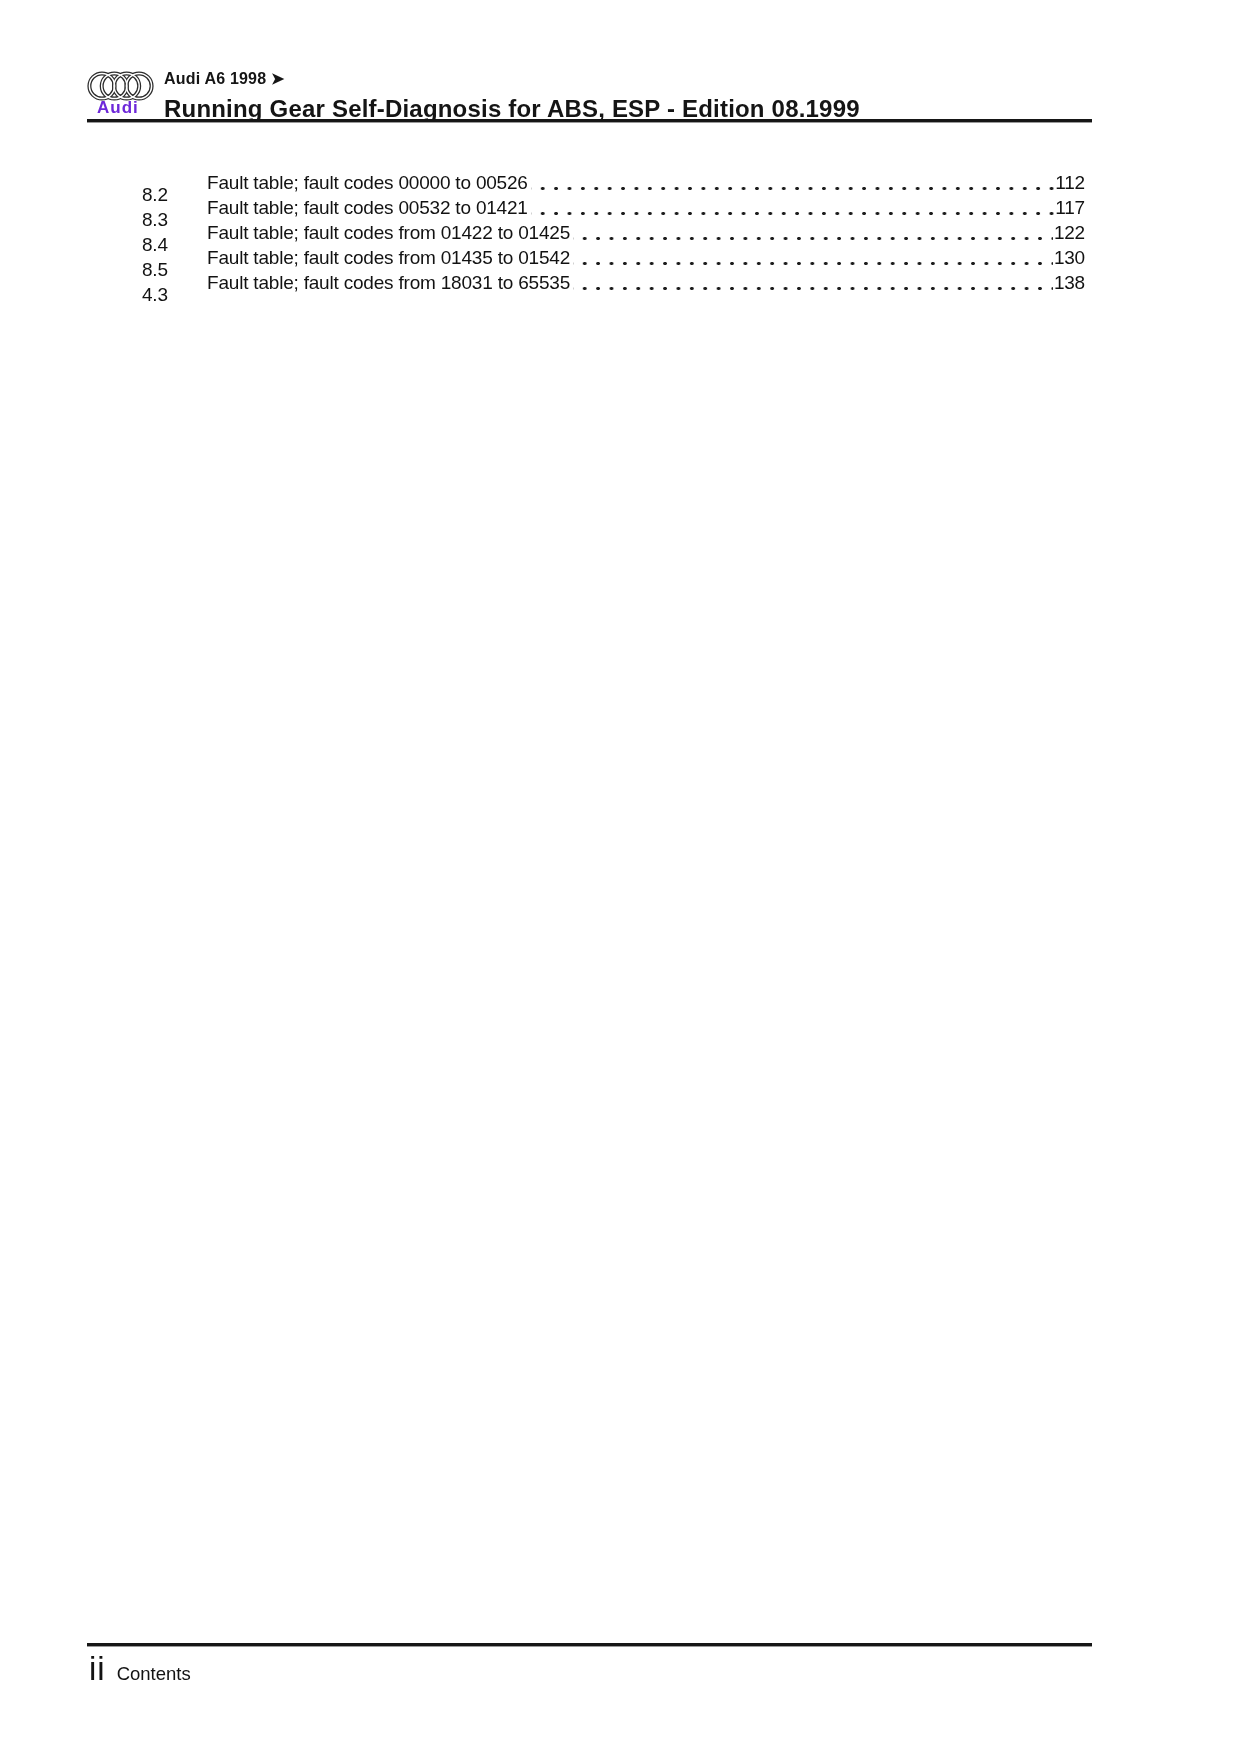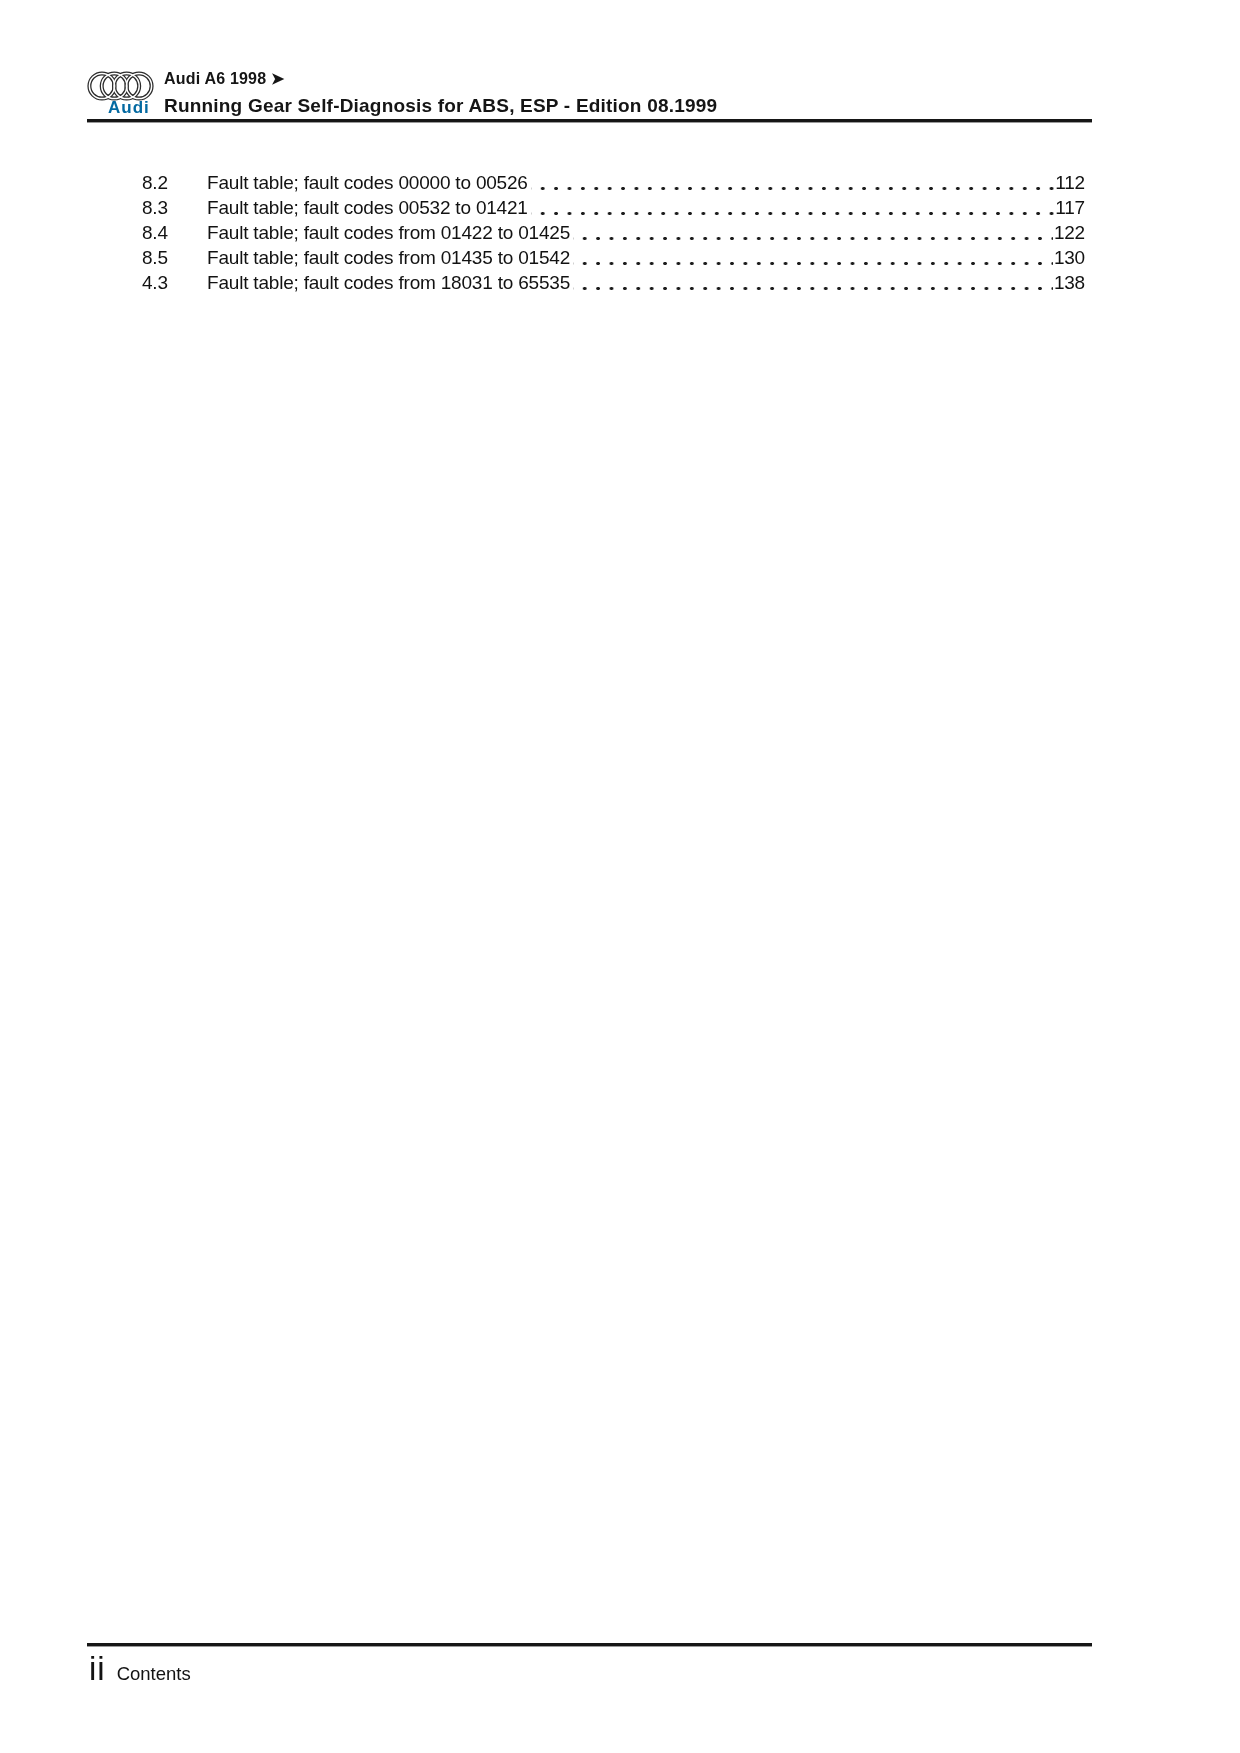--- a/index.html
+++ b/index.html
@@ -9,52 +9,52 @@
     height: 1753px;
     background: #ffffff;
     font-family: "Liberation Sans", sans-serif;
     color: #151515;
     overflow: hidden;
   }
 
   
   .rings-logo { position: absolute; left: 87px; top: 71px; }
   .audi-wordmark {
-    position: absolute; left: 108px; top: 98px;
+    position: absolute; left: 97px; top: 98px;
     font-size: 17px; font-weight: 700; letter-spacing: 1px;
-    color: #0369a1; white-space: nowrap;
+    color: #6d28d9; white-space: nowrap;
   }
   .header-line1 {
     position: absolute; left: 164px; top: 69px;
     font-size: 16px; font-weight: 700; letter-spacing: 0.2px;
     white-space: nowrap;
   }
   .header-line2 {
     position: absolute; left: 164px; top: 95px;
-    font-size: 19px; font-weight: 700; letter-spacing: 0.2px;
+    font-size: 24px; font-weight: 700; letter-spacing: 0.2px;
     white-space: nowrap;
   }
   .rule {
     position: absolute; left: 87px; width: 1005px; height: 3px;
     background: #161616; box-shadow: 0 1px 0 #9a9a9a;
   }
   .header-rule { top: 119px; }
   .footer-rule { top: 1643px; }
 
   
   .toc {
     position: absolute; left: 142px; top: 170px; width: 943px;
   }
   .toc-row {
     display: flex; align-items: stretch;
     height: 25px; line-height: 25px;
     font-size: 19px; letter-spacing: -0.2px;
     color: #121212; white-space: nowrap;
   }
-  .toc-num { width: 65px; flex: none; }
+  .toc-num { width: 65px; flex: none; margin-top: 12px; }
   .toc-title { flex: none; padding-right: 3px; }
   .toc-leader {
     flex: 1 1 auto; min-width: 14px; margin-right: 1px;
     background-image: radial-gradient(circle, #1c1c1c 1.55px, rgba(0,0,0,0) 1.95px);
     background-size: 13.4px 25px;
     background-position: 5px 6px;
     background-repeat: repeat-x;
   }
   .toc-page { flex: none; text-align: left; }
 

